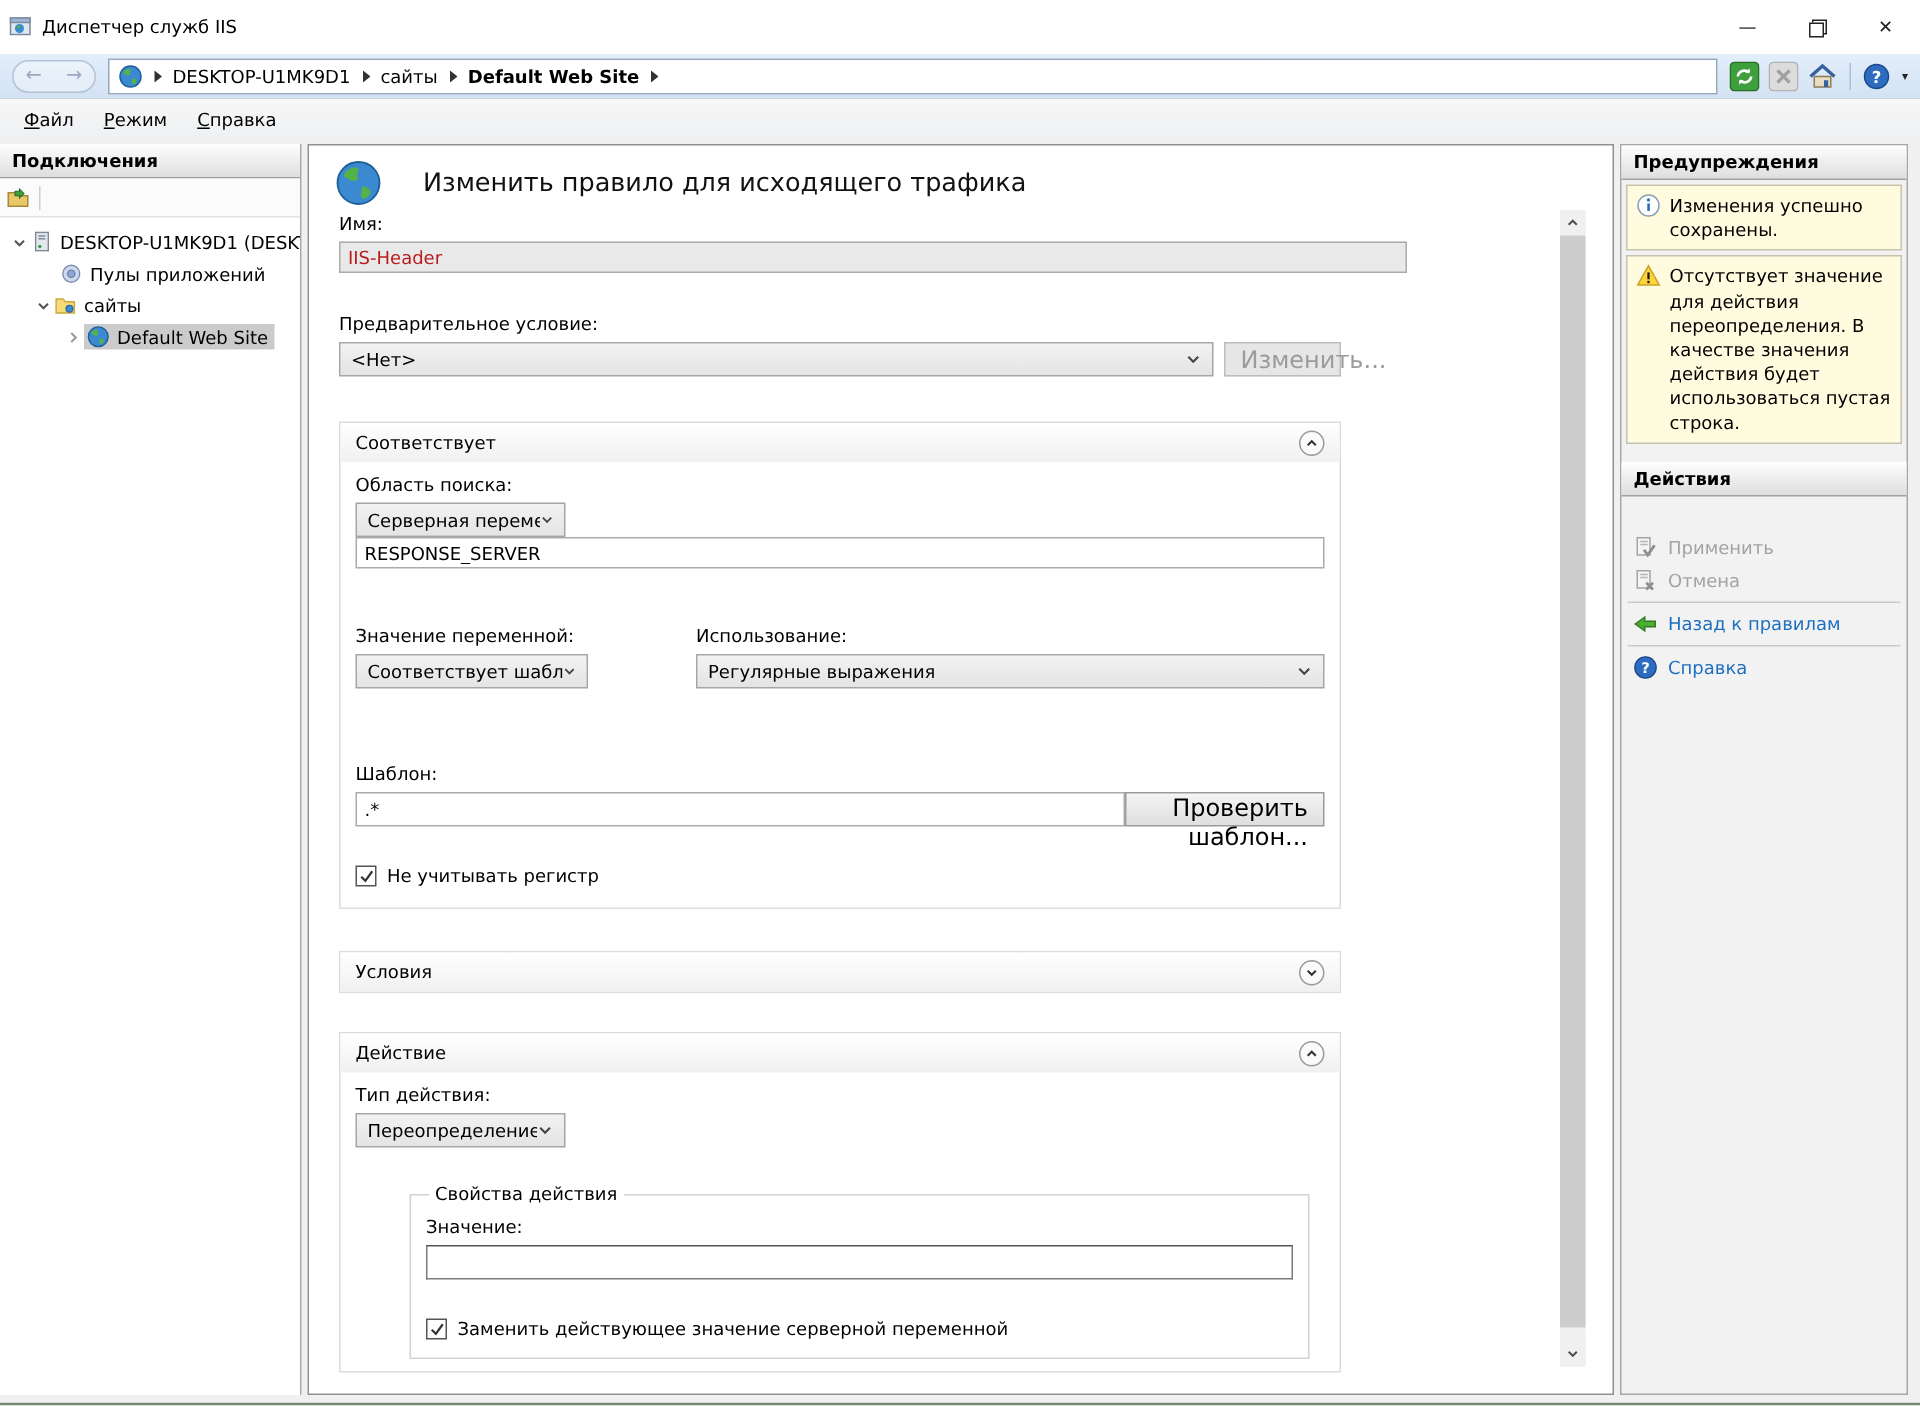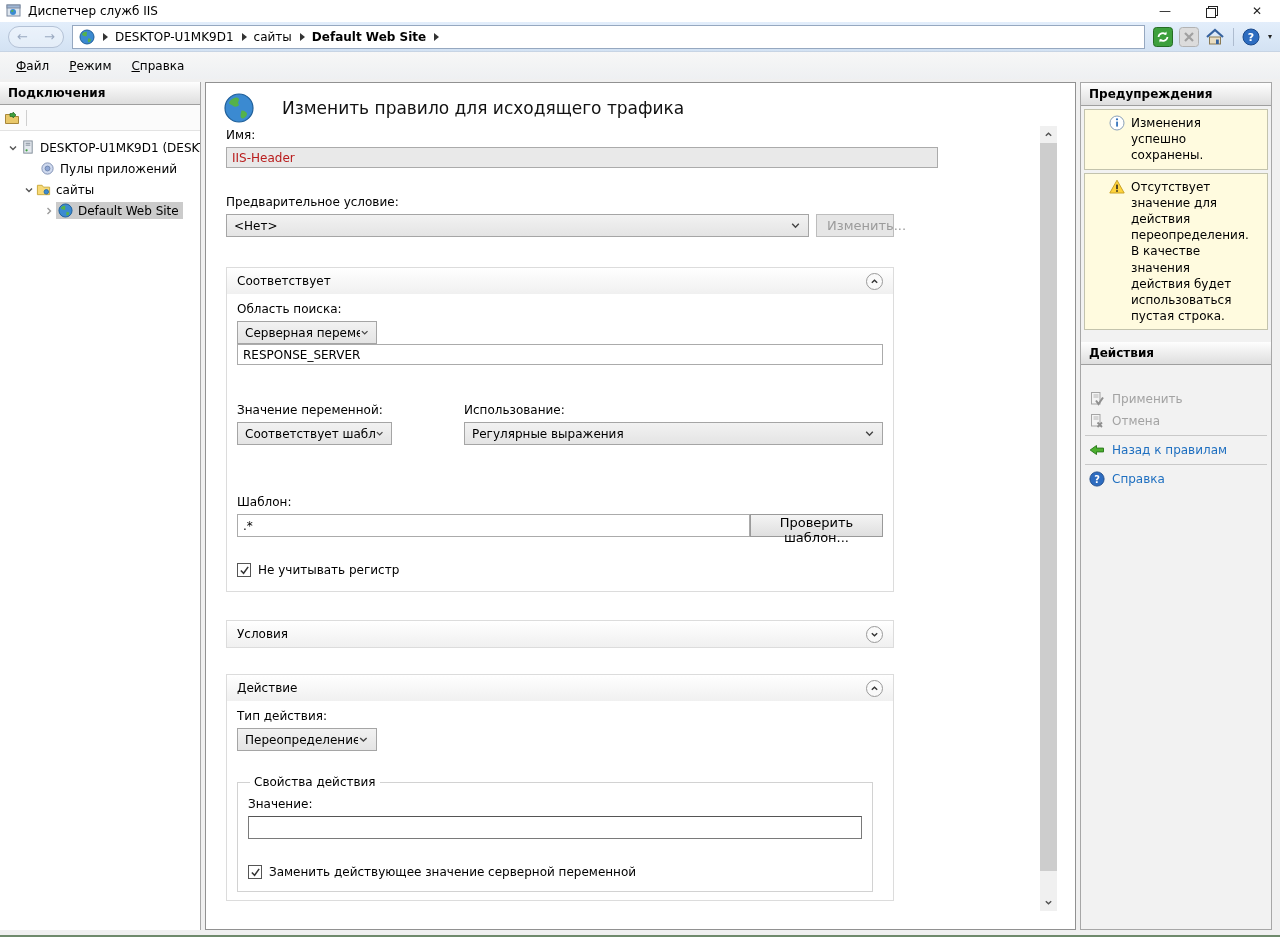--- a/index.html
+++ b/index.html
@@ -1,21 +1,21 @@
 <!DOCTYPE html>
 <html><head>
 <meta charset="utf-8">
 <style>
   * { margin:0; padding:0; box-sizing:border-box; }
   html,body { width:1280px; height:937px; }
   body { font-family:"DejaVu Sans","Liberation Sans",sans-serif; font-size:12px; color:#000; background:#fff; overflow:hidden; }
   .window { width:1280px; height:937px; display:flex; flex-direction:column; border-bottom:2px solid #6f8a6c; background:#fff; }
 
   
-  .titlebar { height:22px; display:flex; align-items:center; padding:0 0 0 6px; background:#fff; flex:0 0 auto; }
+  .titlebar { height:36px; display:flex; align-items:center; padding:0 0 0 6px; background:#fff; flex:0 0 auto; }
   .titlebar .title { margin-left:6px; font-size:12px; }
   .win-controls { margin-left:auto; display:flex; height:100%; }
   .wc { width:46px; height:100%; display:flex; align-items:center; justify-content:center; color:#222; font-size:12px; cursor:default; }
   .restore-glyph { width:10px; height:10px; position:relative; }
   .restore-glyph::before { content:""; position:absolute; left:2px; top:0; width:8px; height:8px; border:1px solid #222; background:#fff; }
   .restore-glyph::after { content:""; position:absolute; left:0; top:2px; width:8px; height:8px; border:1px solid #222; background:#fff; }
 
   
   .addressbar { height:30px; background:linear-gradient(#e3eefb,#d3e2f3); display:flex; align-items:center; padding:0 8px; gap:8px; border-bottom:1px solid #c7d4e4; flex:0 0 auto; }
   .nav-pill { width:56px; height:22px; border-radius:11px; background:rgba(255,255,255,.35); border:1px solid #b4c2d6; display:flex; align-items:center; justify-content:space-around; }
@@ -52,42 +52,42 @@
   .main-panel { flex:1; background:#fff; border:1px solid #919191; margin:0 4px; display:flex; flex-direction:column; min-width:0; }
   .feature-header { height:43px; display:flex; align-items:center; gap:16px; padding:6px 0 0 17px; flex:0 0 auto; }
   .feature-title { font-size:17px; color:#111;margin-left:11px; }
   .form-viewport { position:relative; flex:1; overflow:hidden; }
   .form-content { position:absolute; left:20px; top:2px; width:712px; }
 
   .field-label { margin-bottom:5px; }
   .tbox { width:100%; height:21px; border:1px solid #ababab; background:#fff; font-family:inherit; font-size:12px; padding:0 5px; color:#000; }
   .tbox:disabled { background:#e9e9e9; color:#b91c1c; }
   .combo { height:23px; background:linear-gradient(#f2f2f2,#e4e4e4); border:1px solid #a5a5a5; display:flex; align-items:center; justify-content:space-between; padding:0 7px; cursor:default; }
-  .btn { height:23px; background:linear-gradient(#f4f4f4,#dfdfdf); border:1px solid #9a9a9a; font-family:inherit; font-size:13px; padding:0 10px; color:#000; }
+  .btn { height:23px; background:linear-gradient(#f4f4f4,#dfdfdf); border:1px solid #9a9a9a; font-family:inherit; font-size:16px; padding:0 10px; color:#000;text-align:right; }
   .btn.disabled { color:#9b9b9b; background:#e6e6e6; border-color:#bdbdbd; }
 
   .section { border:1px solid #dcdcdc; width:668px; }
   .section-header { height:26px; background:linear-gradient(#ffffff,#f0f0f0); display:flex; align-items:center; justify-content:space-between; padding:0 10px; }
   .section-body { padding:4px 10px 0 10px; }
   .circle-btn { width:17px; height:17px; border-radius:50%; border:1px solid #9a9a9a; background:#fafafa; display:flex; align-items:center; justify-content:center; }
 
   .cbrow { display:flex; align-items:center; gap:7px; }
   .cb { width:14px; height:14px; border:1px solid #555; background:#fff; display:flex; align-items:center; justify-content:center; flex:0 0 auto; }
 
-  fieldset.groupbox { border:1px solid #d2d2d2; padding:6px 10px 0 10px; margin-right:10px; }
+  fieldset.groupbox { border:1px solid #d2d2d2; padding:6px 10px 0 10px; margin-right:10px;margin-left:36px; }
   fieldset.groupbox legend { padding:0 4px; margin-left:2px; font-size:12px; }
 
   
   .scrollbar { position:absolute; right:18px; top:0; bottom:18px; width:17px; background:#f0f0f0; }
   .sb-arrow { position:absolute; left:0; width:17px; height:17px; display:flex; align-items:center; justify-content:center; background:#f0f0f0; }
   .sb-thumb { position:absolute; left:0; top:17px; width:17px; height:728px; background:#cdcdcd; }
 
   
   .right-panel { width:192px; background:#f2f2f2; border:1px solid #a7a7a7; display:flex; flex-direction:column; flex:0 0 auto; }
-  .alert { background:#fffbdf; border:1px solid #c3c3ad; margin:3px 3px 0 3px; padding:5px 24px; display:flex; gap:6px; line-height:1.35; }
+  .alert { background:#fffbdf; border:1px solid #c3c3ad; margin:3px 3px 0 3px; padding:5px 6px; display:flex; gap:6px; line-height:1.35; }
   .alert .txt { flex:1; }
   .alerts-gap { height:12px; }
   .action-list { padding:23px 0; }
   .action-row { display:flex; align-items:center; gap:7px; padding:3px 8px; }
   .action-row.disabled { color:#a3a3a3; }
   .action-row.link { color:#1e6fc0; }
   .hsep { height:1px; background:#c9c9c9; margin:3px 4px; }
 
   svg { display:block; }
 </style>

